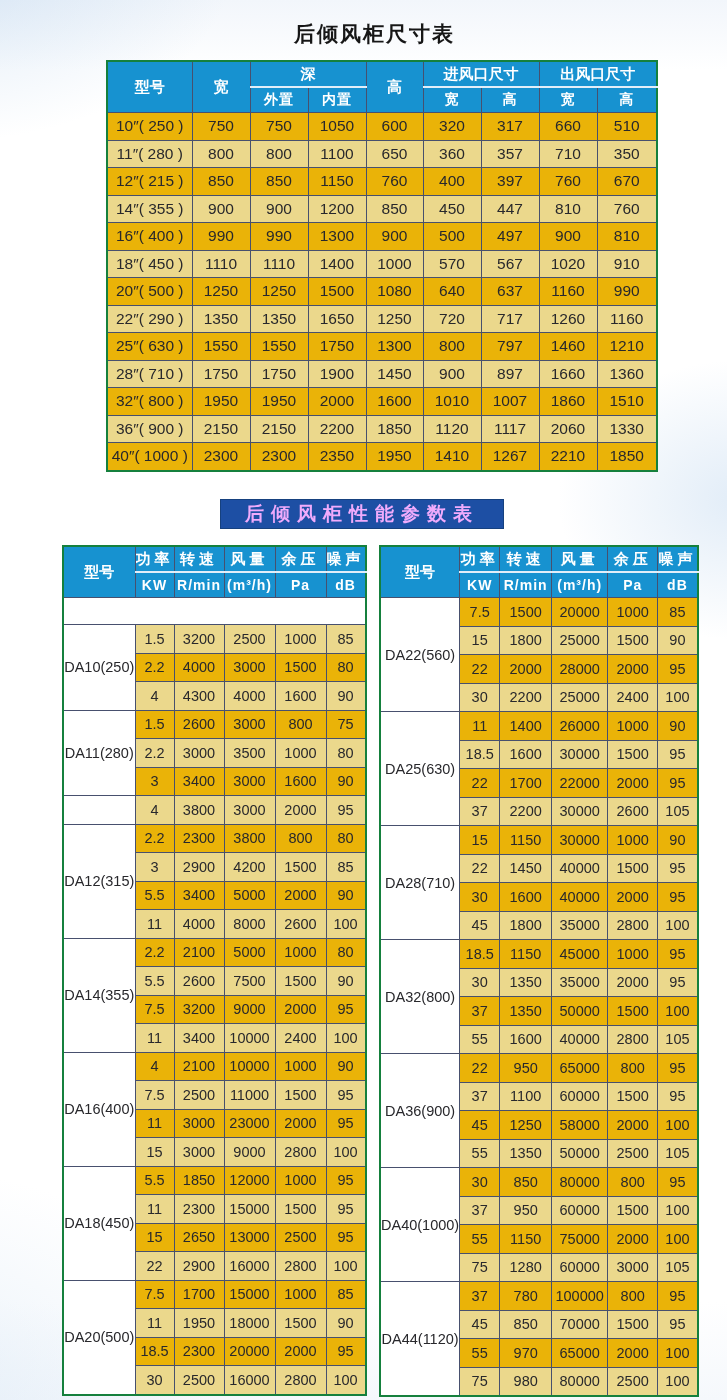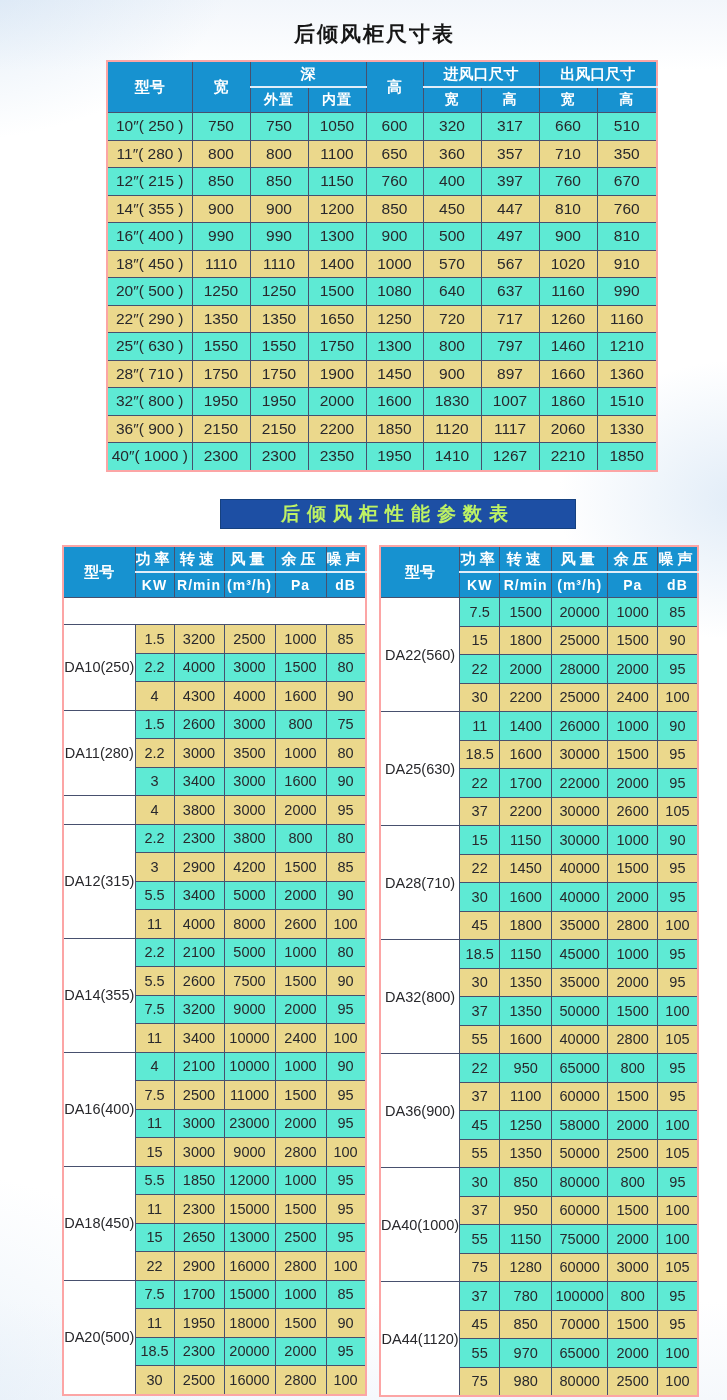--- a/index.html
+++ b/index.html
@@ -12,27 +12,27 @@
       radial-gradient(ellipse 420px 300px at -80px 1380px, rgba(205,224,242,.4), rgba(205,224,242,0) 70%),
       linear-gradient(180deg,#f2f6fb 0%,#ffffff 5%,#ffffff 93%,#f5f8fc 100%);
   }
   .abs{position:absolute;margin-left:11px;}
   
   #dim-title{
     top:20px;left:0;width:727px;text-align:center;
     font-size:21px;font-weight:bold;color:#161616;letter-spacing:2px;
   }
   #perf-banner{
-    top:499px;left:209px;width:356px;height:30px;
-    background:#1d4fa4;color:#bef264;text-align:center;
+    top:499px;left:209px;width:284px;height:30px;
+    background:#1d4fa4;color:#f0abfc;text-align:center;
     font-size:19px;font-weight:bold;letter-spacing:7px;line-height:30px;
     box-shadow:0 0 0 1px #16417f inset;
   }
   
-  table{border-collapse:collapse;table-layout:fixed;background:#5eead4;border:2px solid #fca5a5;}
+  table{border-collapse:collapse;table-layout:fixed;background:#eab308;border:2px solid #15803d;}
   td{border:1px solid #47506e;text-align:center;vertical-align:middle;
      color:#28282c;padding:0;overflow:hidden;white-space:nowrap;}
   thead td{background:#1792d0;color:#ffffff;font-weight:bold;font-size:15px;height:24px;}
   thead td.sp{letter-spacing:4px;}
   thead tr.unit-row td, thead td.hdr-sub{border-top:2px solid #e2eef9;font-size:14px;letter-spacing:1px;}
   tbody tr.alt td{background:#ebd88c;}
   tbody tr.blank-row td{background:#ffffff;}
   
   #dim-table{left:95px;top:60px;}
   #dim-table tbody td{font-size:15.5px;height:26.5px;}
@@ -186,21 +186,21 @@
         <td>897</td>
         <td>1660</td>
         <td>1360</td>
       </tr>
       <tr>
         <td>32″( 800 )</td>
         <td>1950</td>
         <td>1950</td>
         <td>2000</td>
         <td>1600</td>
-        <td>1830</td>
+        <td>1010</td>
         <td>1007</td>
         <td>1860</td>
         <td>1510</td>
       </tr>
       <tr class="alt">
         <td>36″( 900 )</td>
         <td>2150</td>
         <td>2150</td>
         <td>2200</td>
         <td>1850</td>

